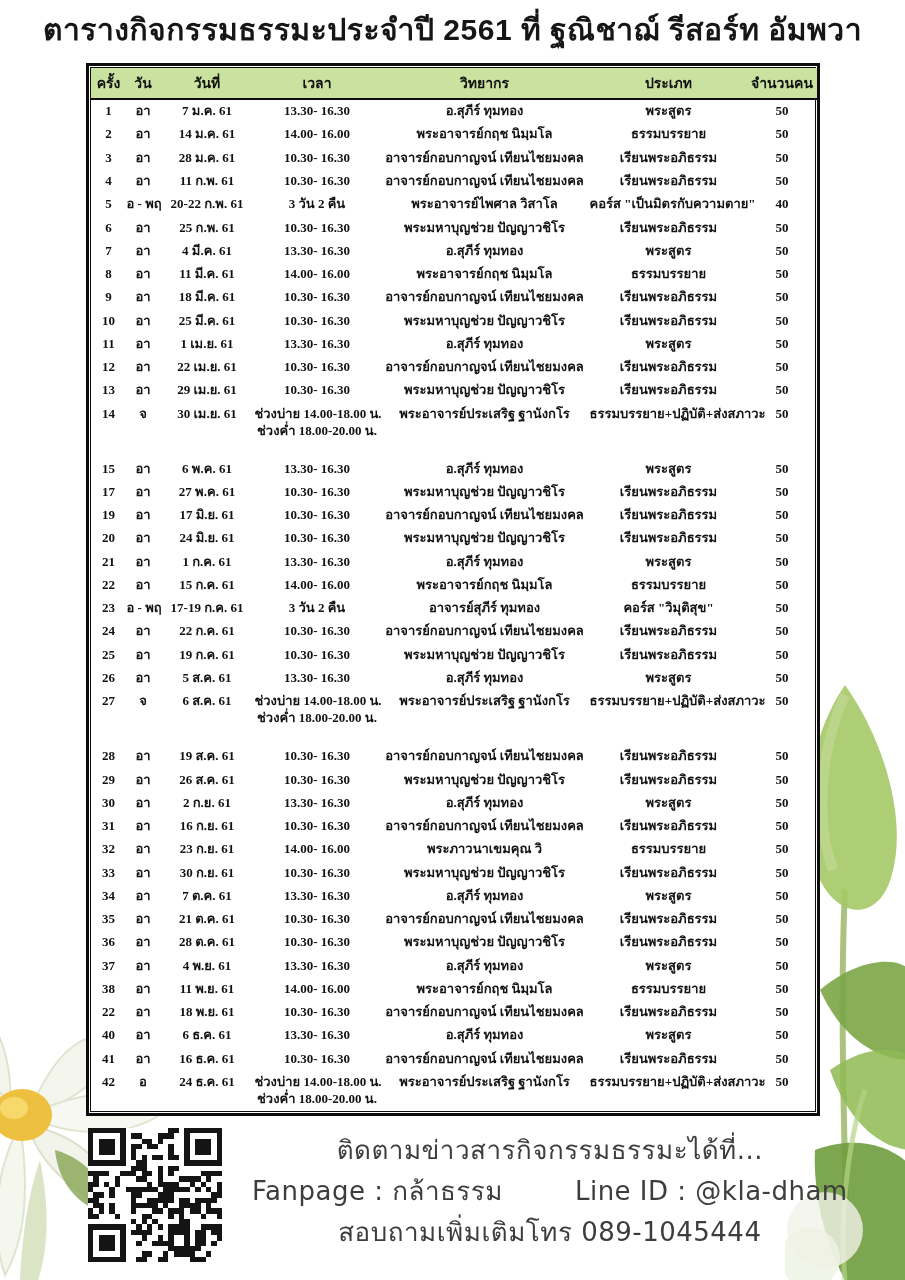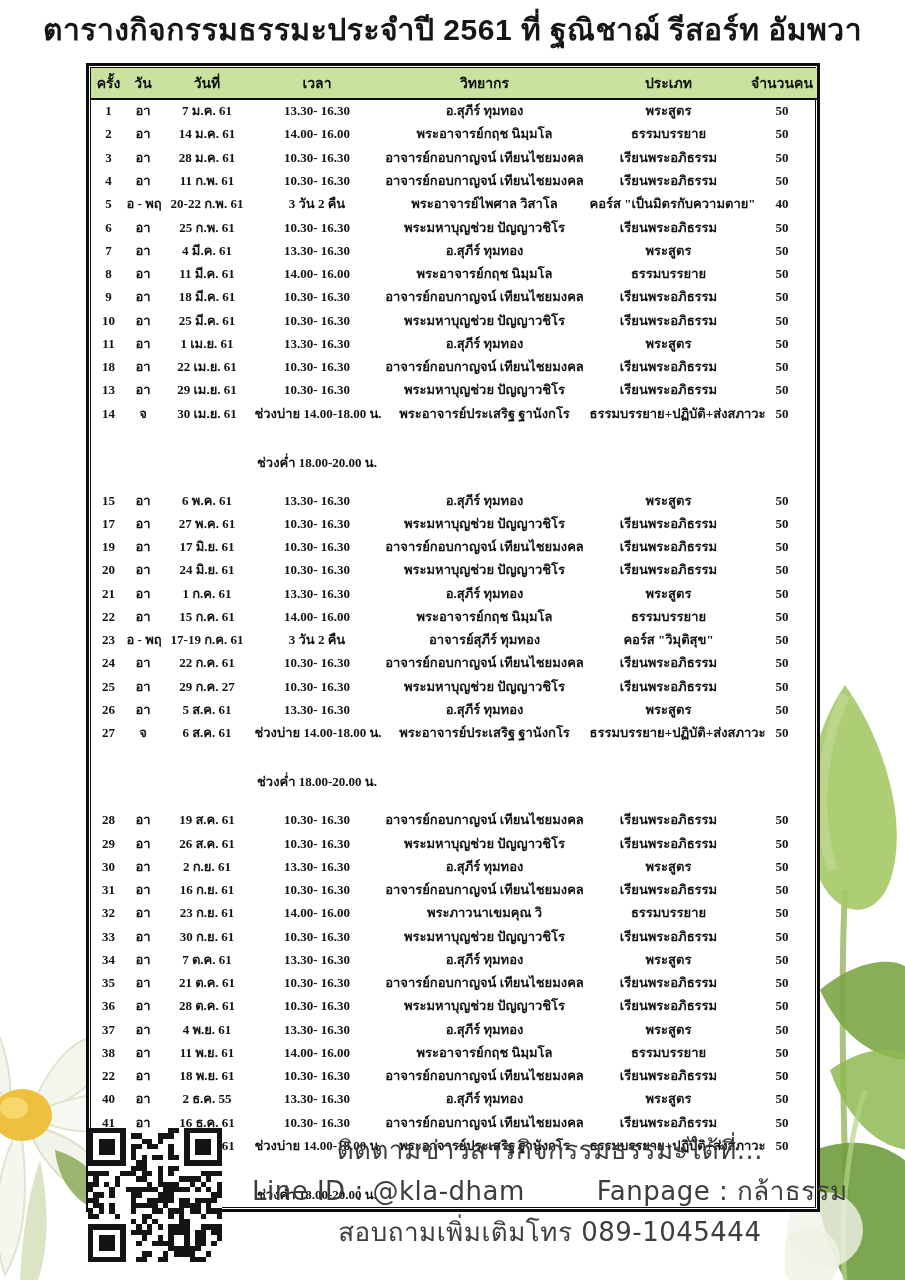--- a/index.html
+++ b/index.html
@@ -14,21 +14,21 @@
                padding:1px;background:#ffffff;}
   .table-inner{border:1px solid #0d0d0d;}
   table{border-collapse:collapse;width:100%;table-layout:fixed;}
   th{background:#c9e2a0;font-size:14px;font-weight:bold;color:#101010;
      border-bottom:2px solid #0d0d0d;padding:4px 0;}
   td{font-size:13px;font-weight:bold;color:#121212;text-align:center;vertical-align:top;
      padding:3.2px 0;white-space:nowrap;line-height:1.3;}
   col.c-no{width:36px}col.c-day{width:33px}col.c-date{width:95px}col.c-time{width:125px}
   col.c-speaker{width:210px}col.c-type{width:158px}col.c-count{width:69px}
   tr.gap-after td{padding-bottom:18px;}
-  .time-line2{text-align:center;margin-top:32px;}
+  .time-line2{text-align:center;}
   .footer{position:absolute;left:88px;top:1128px;display:flex;align-items:flex-start;gap:30px;}
   .qr{width:134px;height:134px;}
   .footer-text{font-family:"DejaVu Sans", sans-serif;color:#3d3d3d;font-size:26px;
                line-height:1.58;font-weight:400;letter-spacing:.5px;padding-top:2px;text-align:center;}
   .footer-line2{display:flex;gap:72px;}
 </style>
 </head>
 <body>
 
 <div class="page">
@@ -200,21 +200,21 @@
               <td>อา</td>
               <td>1 เม.ย. 61</td>
               <td>
                 <div class="time-line1">13.30- 16.30</div>
               </td>
               <td>อ.สุภีร์ ทุมทอง</td>
               <td>พระสูตร</td>
               <td>50</td>
             </tr>
             <tr>
-              <td>18</td>
+              <td>12</td>
               <td>อา</td>
               <td>22 เม.ย. 61</td>
               <td>
                 <div class="time-line1">10.30- 16.30</div>
               </td>
               <td>อาจารย์กอบกาญจน์ เทียนไชยมงคล</td>
               <td>เรียนพระอภิธรรม</td>
               <td>50</td>
             </tr>
             <tr>
@@ -324,21 +324,21 @@
               <td>
                 <div class="time-line1">10.30- 16.30</div>
               </td>
               <td>อาจารย์กอบกาญจน์ เทียนไชยมงคล</td>
               <td>เรียนพระอภิธรรม</td>
               <td>50</td>
             </tr>
             <tr>
               <td>25</td>
               <td>อา</td>
-              <td>29 ก.ค. 27</td>
+              <td>19 ก.ค. 61</td>
               <td>
                 <div class="time-line1">10.30- 16.30</div>
               </td>
               <td>พระมหาบุญช่วย ปัญญาวชิโร</td>
               <td>เรียนพระอภิธรรม</td>
               <td>50</td>
             </tr>
             <tr>
               <td>26</td>
               <td>อา</td>
@@ -490,21 +490,21 @@
               <td>
                 <div class="time-line1">10.30- 16.30</div>
               </td>
               <td>อาจารย์กอบกาญจน์ เทียนไชยมงคล</td>
               <td>เรียนพระอภิธรรม</td>
               <td>50</td>
             </tr>
             <tr>
               <td>40</td>
               <td>อา</td>
-              <td>2 ธ.ค. 55</td>
+              <td>6 ธ.ค. 61</td>
               <td>
                 <div class="time-line1">13.30- 16.30</div>
               </td>
               <td>อ.สุภีร์ ทุมทอง</td>
               <td>พระสูตร</td>
               <td>50</td>
             </tr>
             <tr>
               <td>41</td>
               <td>อา</td>
@@ -752,20 +752,20 @@
         <rect x="18" y="0" width="7" height="7" fill="#141414"></rect>
         <rect x="19" y="1" width="5" height="5" fill="#ffffff"></rect>
         <rect x="20" y="2" width="3" height="3" fill="#141414"></rect>
         <rect x="0" y="18" width="7" height="7" fill="#141414"></rect>
         <rect x="1" y="19" width="5" height="5" fill="#ffffff"></rect>
         <rect x="2" y="20" width="3" height="3" fill="#141414"></rect>
       </svg>
     <div class="footer-text">
       <div>ติดตามข่าวสารกิจกรรมธรรมะได้ที่...</div>
       <div class="footer-line2">
+        <span>Fanpage : กล้าธรรม</span>
         <span>Line ID : @kla-dham</span>
-        <span>Fanpage : กล้าธรรม</span>
       </div>
       <div>สอบถามเพิ่มเติมโทร 089-1045444</div>
     </div>
   </div>
 
 </div>
 
 </body></html>

